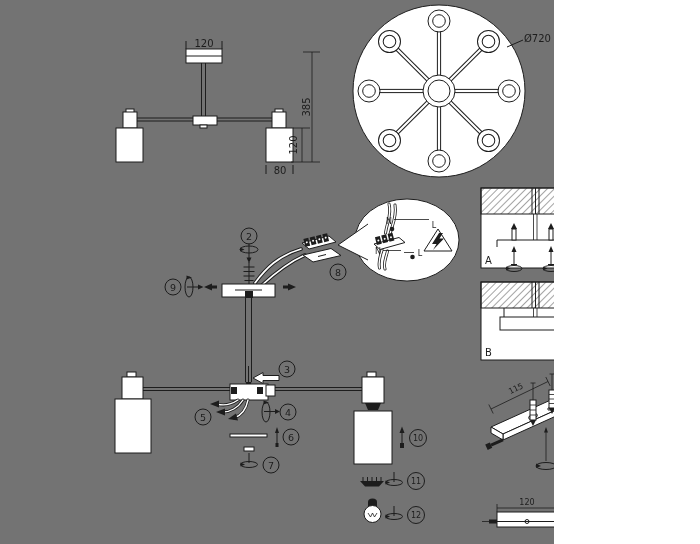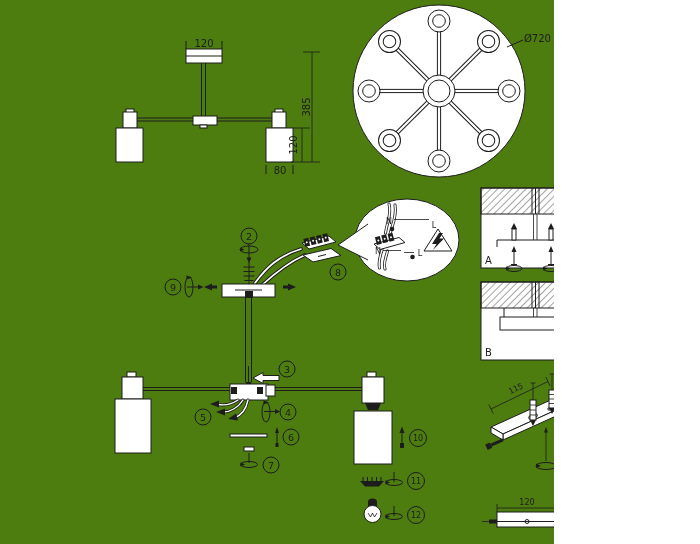--- a/index.html
+++ b/index.html
@@ -1,16 +1,16 @@
 <!DOCTYPE html>
 <html><head>
 <meta charset="utf-8">
 <style>
   html,body{margin:0;padding:0;background:#fff}
-  .page{position:relative;width:554px;height:544px;background:#4d7c0f;overflow:hidden;
+  .page{position:relative;width:554px;height:544px;background:#737373;overflow:hidden;
         font-family:"DejaVu Sans",sans-serif}
   svg{position:absolute;left:0;top:0}
   .ln{fill:none;stroke:#1d1d1d;stroke-width:1;stroke-linecap:butt;stroke-linejoin:miter}
   .lnt{fill:none;stroke:#1d1d1d;stroke-width:.8}
   .lnw{fill:#fff;stroke:#1d1d1d;stroke-width:1}
   .fillb{fill:#1d1d1d;stroke:none}
   .whf{fill:#fff;stroke:none}
   .tube{fill:none;stroke:#1d1d1d;stroke-width:3.6;stroke-linecap:round}
   .tubein{fill:none;stroke:#fff;stroke-width:1.7;stroke-linecap:round}
   .tube2{fill:none;stroke:#1d1d1d;stroke-width:3;stroke-linecap:round}

